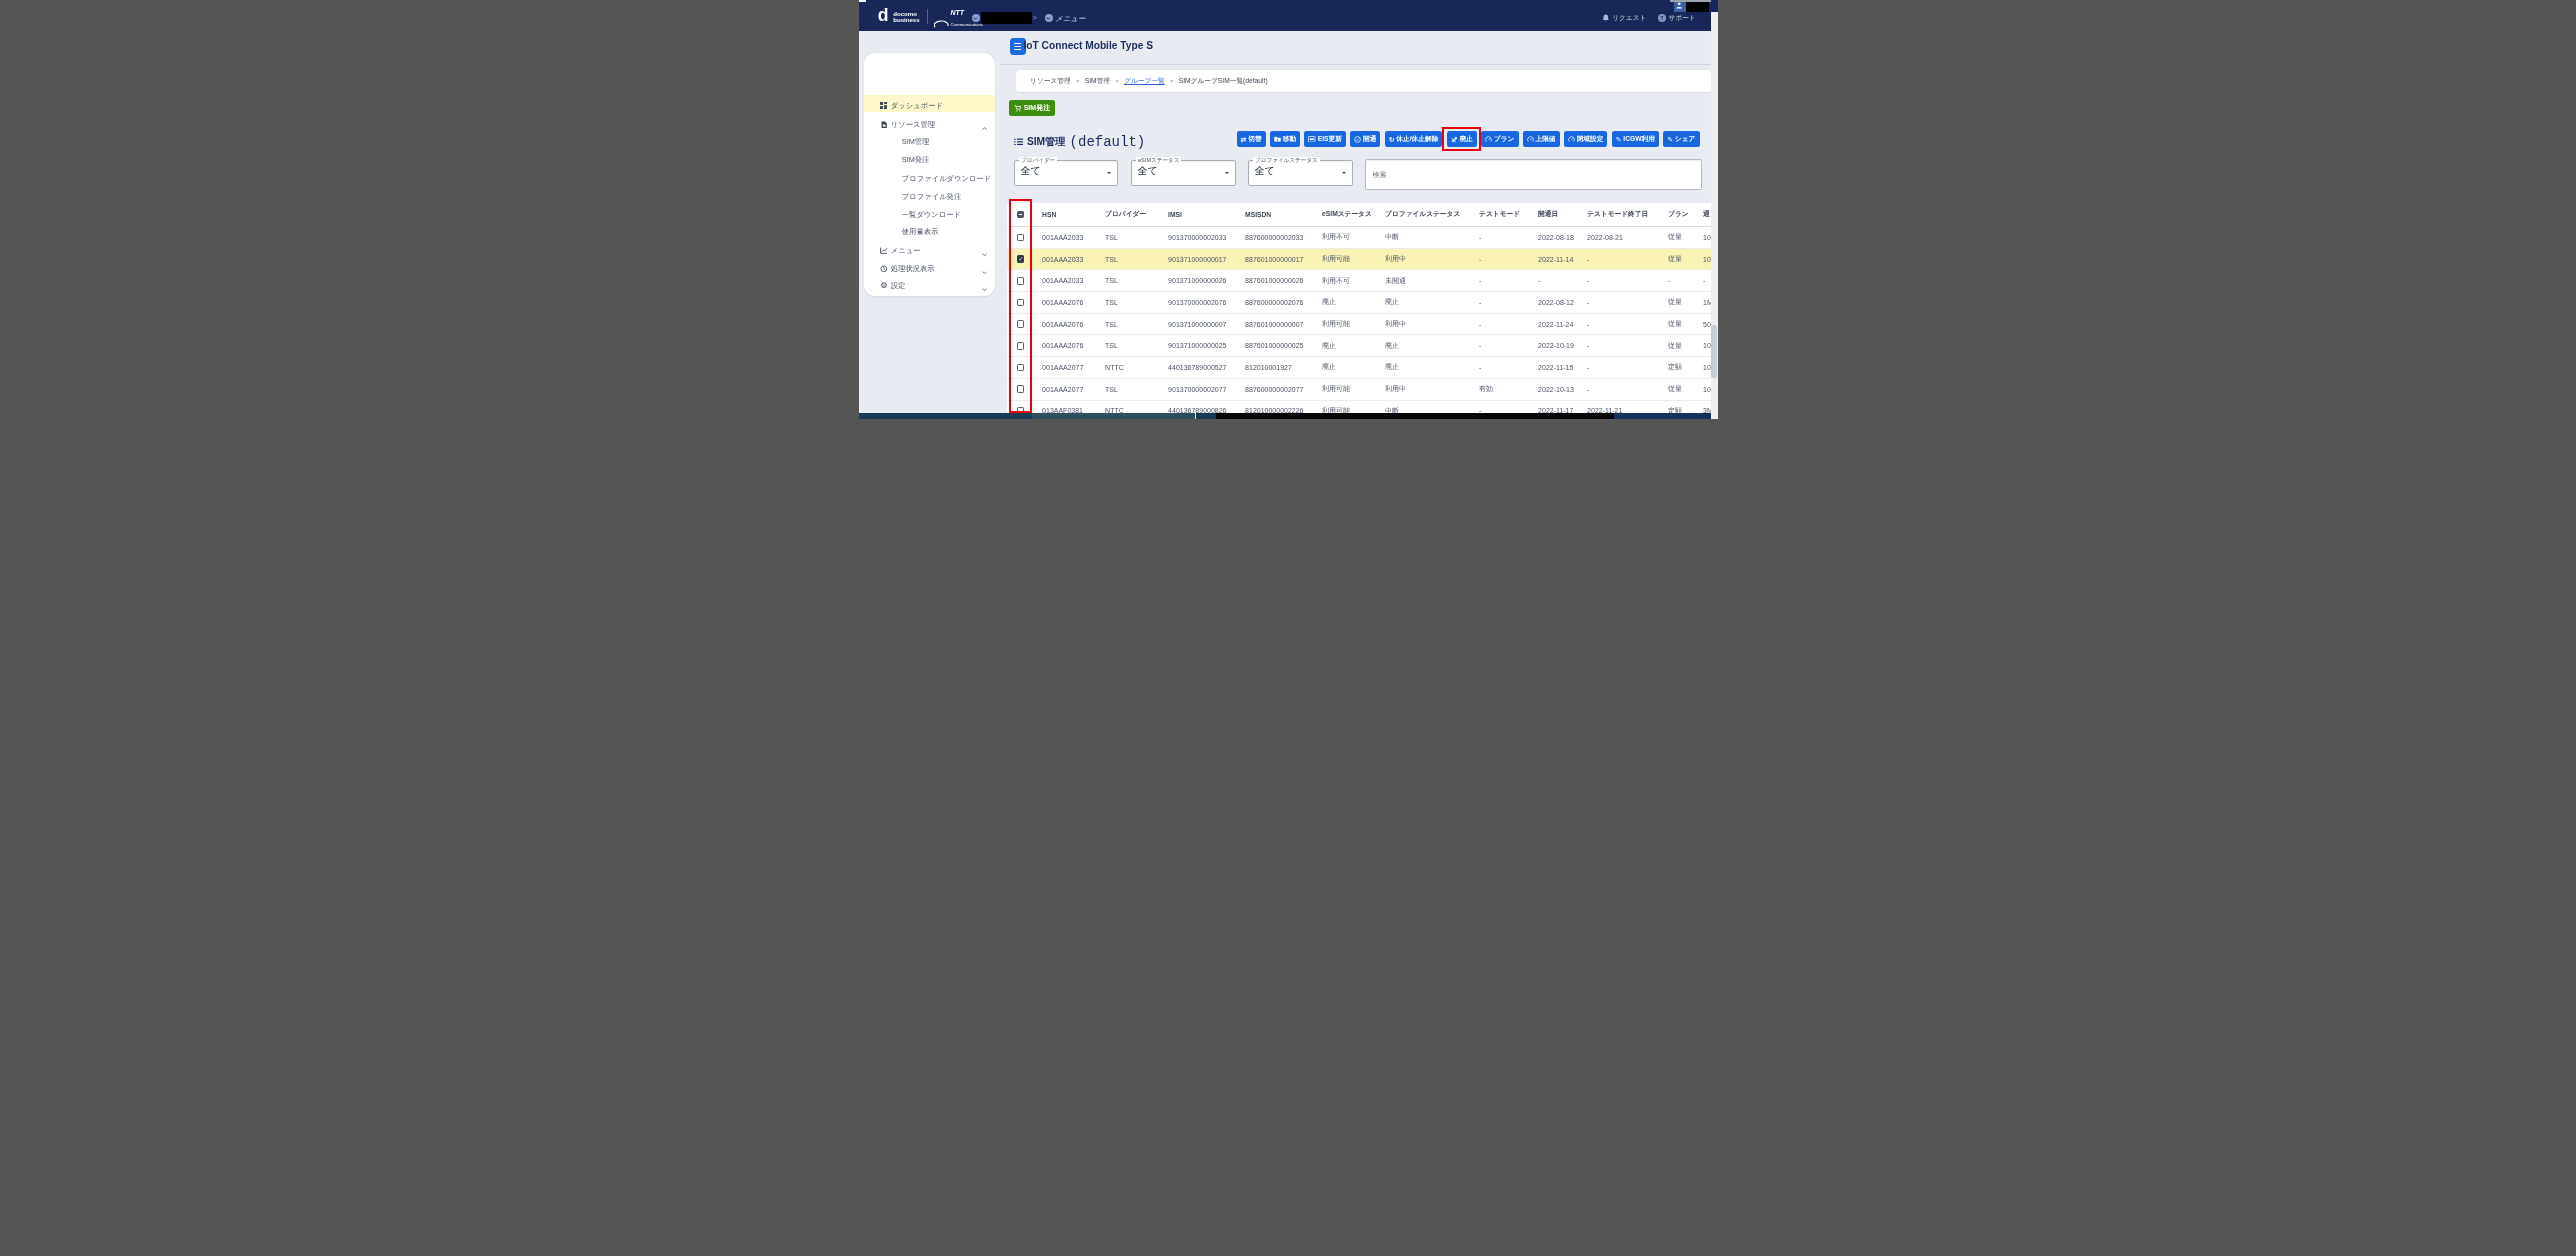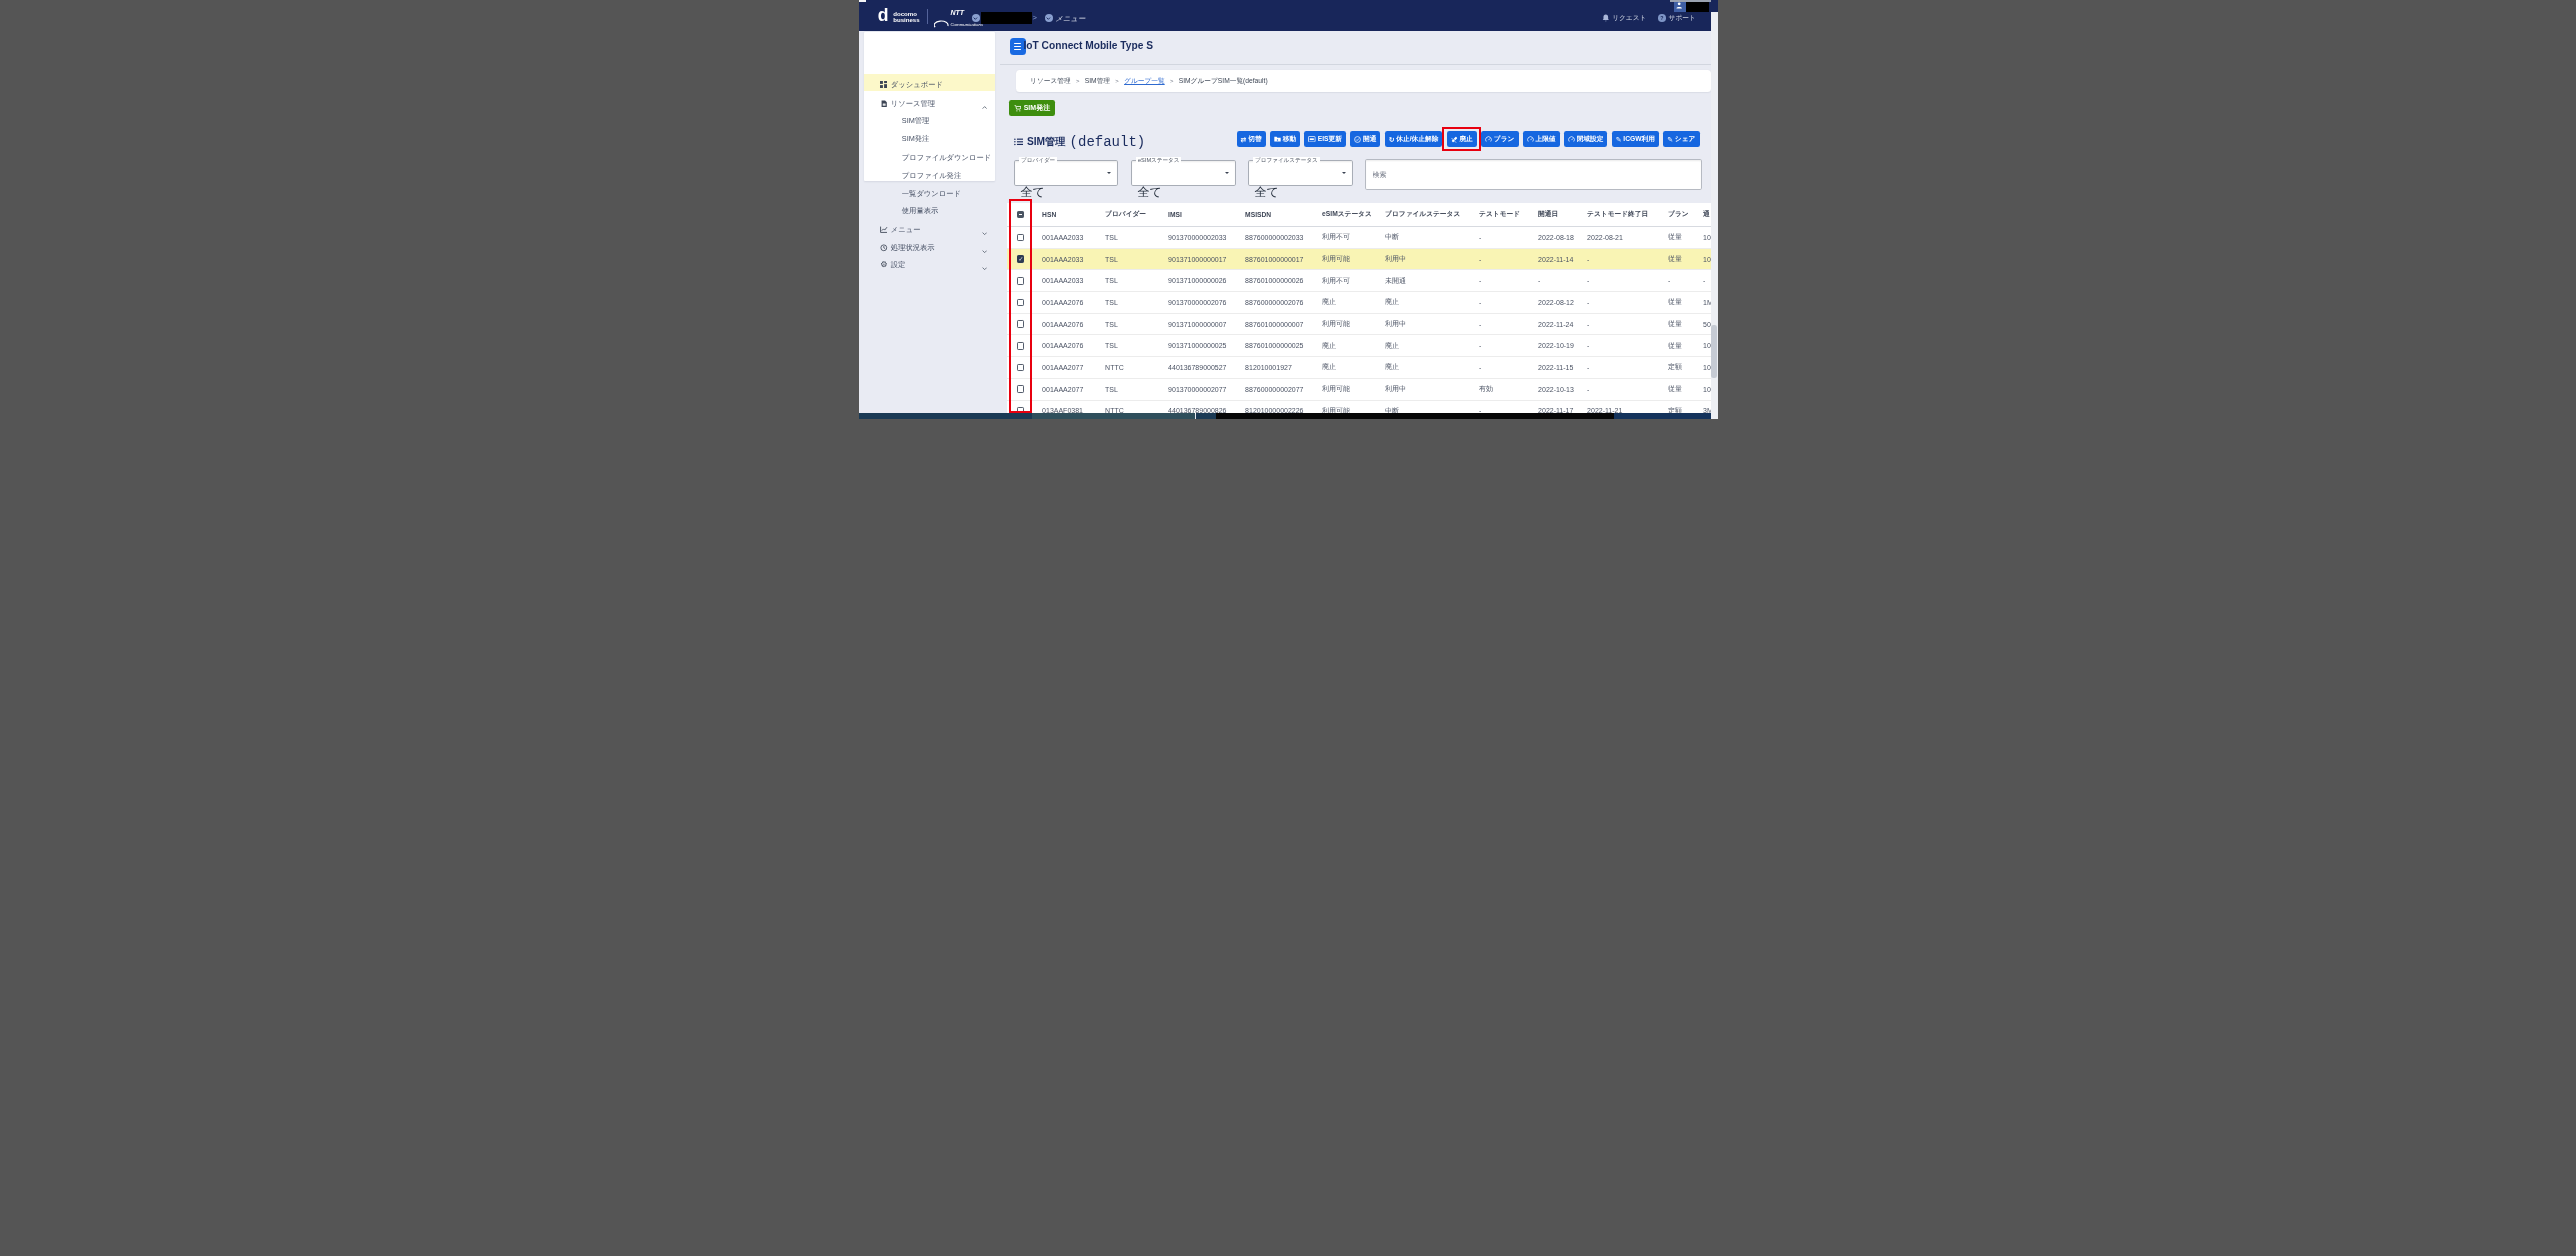--- a/index.html
+++ b/index.html
@@ -24,21 +24,21 @@
   .redacted{position:absolute;background:#000;}
   .nav-gt{position:absolute;left:174px;top:13px;color:#8aa0d0;font-size:7.6px;}
   .menu-label{position:absolute;left:197px;top:14px;color:#dfe3ee;font-size:7.3px;font-style:italic;}
   .nav-right{position:absolute;right:21.7px;top:13.5px;display:flex;align-items:center;gap:11.7px;}
   .nav-right .itm{display:flex;align-items:center;gap:2.9px;color:#d5dbe8;font-size:6.7px;}
   .q-circle{width:7.6px;height:7.6px;border-radius:50%;background:#7e95c6;color:#18265a;font-size:5.3px;font-weight:bold;display:flex;align-items:center;justify-content:center;}
   .person-box{position:absolute;left:815px;top:0;width:12.3px;height:11.7px;background:#3f5fa5;display:flex;align-items:center;justify-content:center;}
   .black-box-tr{position:absolute;left:827px;top:0;width:23px;height:11.7px;background:#000;}
 
   
-  .sidebar{position:absolute;left:5.3px;top:32px;width:131px;height:149px;background:#fff;border-radius:1px;box-shadow:0 0.6px 1.8px rgba(40,50,80,.10);}
+  .sidebar{position:absolute;left:5.3px;top:53px;width:131px;height:243px;background:#fff;border-radius:11px;box-shadow:0 0.6px 1.8px rgba(40,50,80,.10);}
   .side-item{position:absolute;left:0;width:131px;height:17.6px;display:flex;align-items:center;color:#454f63;font-size:7.3px;cursor:pointer;}
   .side-item .icn{position:absolute;left:16px;width:8.2px;display:flex;justify-content:center;color:#3c4554;}
   .side-item .lbl{position:absolute;left:27px;white-space:nowrap;}
   .side-item.sub .lbl{left:38px;}
   .side-item .chev{position:absolute;right:7.6px;top:7px;}
   .active-band{position:absolute;left:0;top:42px;width:131px;height:17px;background:#fcf8c9;}
   .gear-glyph{font-size:8.2px;line-height:8.2px;}
 
   
   .hamburger{position:absolute;left:151px;top:38px;width:16px;height:17px;border-radius:3.5px;background:#1a6ae2;display:flex;flex-direction:column;align-items:center;justify-content:center;gap:1.8px;cursor:pointer;}
@@ -56,21 +56,21 @@
   .list-title .t2{font-size:14px;color:#1b2c5e;font-family:Liberation Mono, monospace;}
   .toolbar{position:absolute;top:131px;right:18px;display:flex;gap:4.1px;align-items:center;}
   .tbtn{height:16px;background:#1667e0;border:none;border-radius:2.3px;color:#fff;font-weight:bold;font-size:6.7px;display:flex;align-items:center;gap:1.8px;padding:0 4.1px;cursor:pointer;white-space:nowrap;}
   .tbtn .ic{display:flex;align-items:center;font-size:7px;line-height:7px;}
   .redwrap{position:relative;display:inline-flex;}
   .redwrap::after{content:'';position:absolute;inset:-4.1px;border:2.3px solid #e8000f;pointer-events:none;}
 
   
   .sel{position:absolute;top:160px;height:26px;background:#fff;border:0.6px solid #a8adb6;border-radius:1.8px;box-shadow:inset 0 1.2px 1.2px rgba(0,0,0,.07);cursor:pointer;}
   .sel .flabel{position:absolute;top:-4.1px;left:4.7px;background:#fff;padding:0 1.8px;font-size:5.6px;color:#4a5260;white-space:nowrap;}
-  .sel .fval{position:absolute;left:5.9px;top:23px;font-size:12px;color:#1f2937;font-family:Liberation Mono, monospace;}
+  .sel .fval{position:absolute;left:5.9px;top:3px;font-size:10px;color:#1f2937;font-family:Liberation Mono, monospace;}
   .sel .caret{position:absolute;right:5.9px;top:11px;width:0;height:0;border-left:2.3px solid transparent;border-right:2.3px solid transparent;border-top:2.9px solid #3a4352;}
   #sel-provider{left:155px;width:104px;}
   #sel-esim{left:272px;width:105px;}
   #sel-profile{left:389px;width:105px;}
   .search{position:absolute;left:506px;top:159px;width:337px;height:31px;border:0.6px solid #b6bac2;border-radius:1.8px;box-shadow:inset 0 1.2px 1.2px rgba(0,0,0,.07);font-size:7px;padding-left:7px;color:#1f2937;}
   .search::placeholder{color:#707684;}
 
   
   .tcard{position:absolute;left:148px;top:203px;width:704px;height:211px;background:#fff;overflow:hidden;}
   .trow{display:flex;align-items:stretch;height:21.7px;border-bottom:0.6px solid #ececec;background:#fff;}

